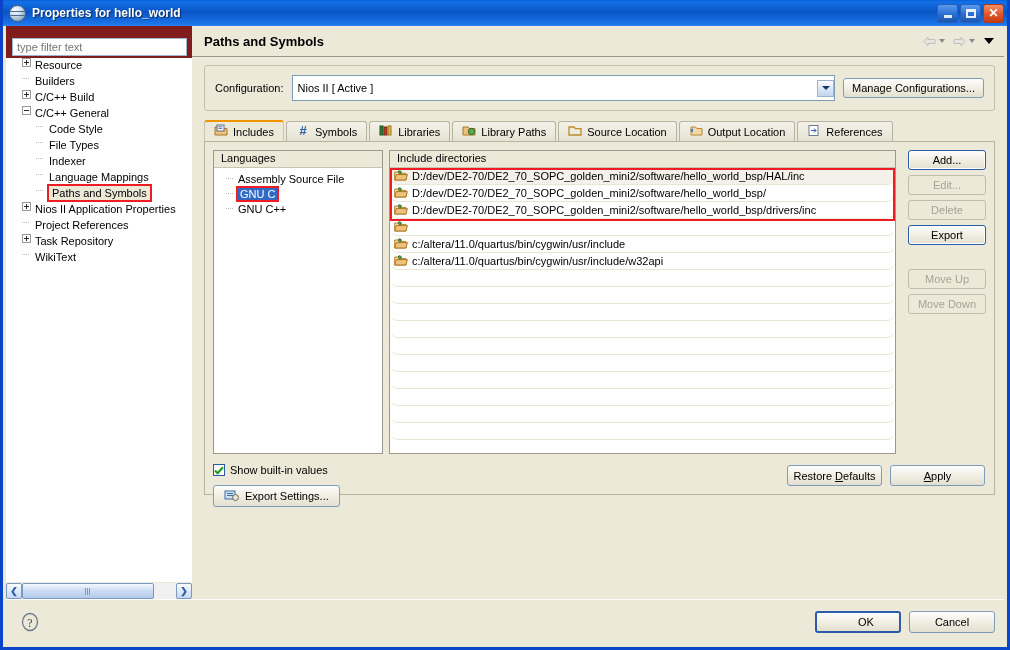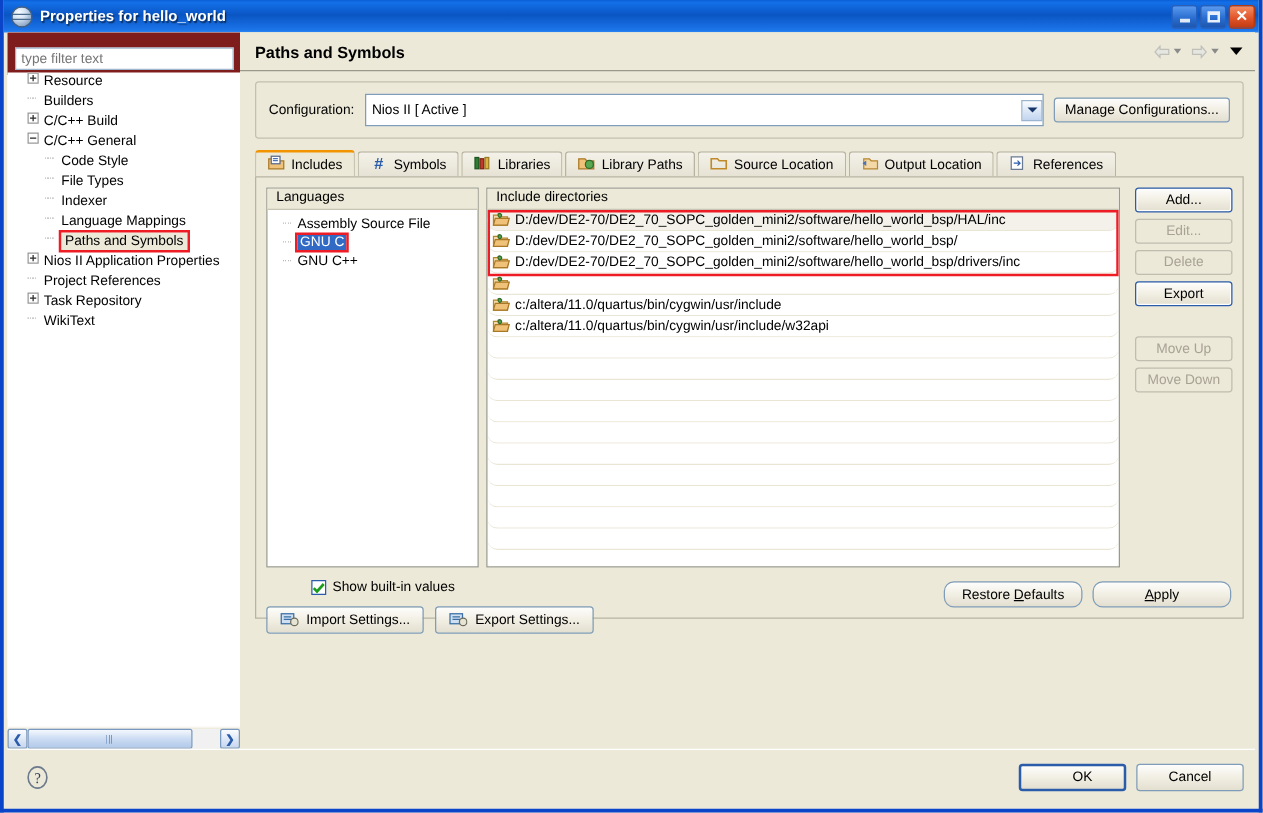--- a/index.html
+++ b/index.html
@@ -167,30 +167,30 @@
     height:17px;box-sizing:border-box;display:flex;align-items:center;gap:4px;
     padding-left:4px;font-size:11px;border-bottom:1px solid #eae6d6;white-space:nowrap;border-radius:8px;
   }
   .dir-row.first{background:#f3f1e9;}
   .folder{width:14px;height:12px;flex:none;position:relative;}
   .red-box{position:absolute;border:2px solid #ee1c25;box-sizing:border-box;pointer-events:none;z-index:5;}
   .side-btns{width:78px;display:flex;flex-direction:column;gap:5px;margin-left:6px;}
   .side-btns .btn{height:20px;}
   .spacer{height:14px;}
   .bottom-ctl{margin-top:10px;}
-  .chk-row{display:flex;align-items:center;gap:5px;font-size:11px;margin-left:36px;}
+  .chk-row{display:flex;align-items:center;gap:5px;font-size:11px;}
   .chk{
     width:12px;height:12px;box-sizing:border-box;border:1px solid #2a5caa;background:#fff;
     display:flex;align-items:center;justify-content:center;
   }
   .chk svg{display:block;}
   .set-btns{display:flex;gap:9px;margin-top:9px;}
   .set-btns .btn{height:22px;padding:0 10px;gap:6px;}
   .apply-row{position:absolute;right:9px;bottom:8px;display:flex;gap:8px;}
-  .apply-row .btn{height:21px;width:111px;border-radius:8px;}
+  .apply-row .btn{height:21px;width:95px;}
   
   .bottom-bar{
     position:absolute;left:0;right:0;bottom:0;height:44px;
     background:#ece9d8;border-top:1px solid #fff;display:flex;align-items:center;padding:0 9px 0 14px;
   }
   .help-icon{width:20px;height:20px;flex:none;}
   .bottom-bar .btn{height:22px;width:86px;}
   .ok-cancel{margin-left:auto;display:flex;gap:8px;}
   u{text-decoration:underline;}
 </style>
@@ -490,30 +490,20 @@
             </div>
             <div class="set-btns">
               <div class="btn">
                 <span>
                   <svg width="15" height="14" viewBox="0 0 15 14">
                       <rect x="1" y="3" width="10" height="8" fill="#cfe0f2" stroke="#3a6ea5"></rect>
                       <path d="M3,5.5h6M3,7.5h6" stroke="#3a6ea5"></path>
                       <circle cx="11.5" cy="9.5" r="3" fill="#e8e4d4" stroke="#6b6b5b"></circle>
                     </svg>
                 </span>
-                <span>Import Settings...</span>
-              </div>
-              <div class="btn">
-                <span>
-                  <svg width="15" height="14" viewBox="0 0 15 14">
-                      <rect x="1" y="3" width="10" height="8" fill="#cfe0f2" stroke="#3a6ea5"></rect>
-                      <path d="M3,5.5h6M3,7.5h6" stroke="#3a6ea5"></path>
-                      <circle cx="11.5" cy="9.5" r="3" fill="#e8e4d4" stroke="#6b6b5b"></circle>
-                    </svg>
-                </span>
                 <span>Export Settings...</span>
               </div>
             </div>
           </div>
 
           <div class="apply-row">
             <div class="btn">
               <span>Restore <u>D</u>efaults</span>
             </div>
             <div class="btn">

